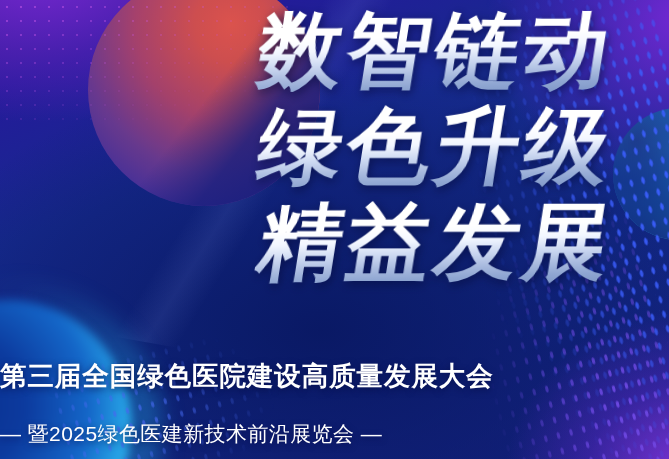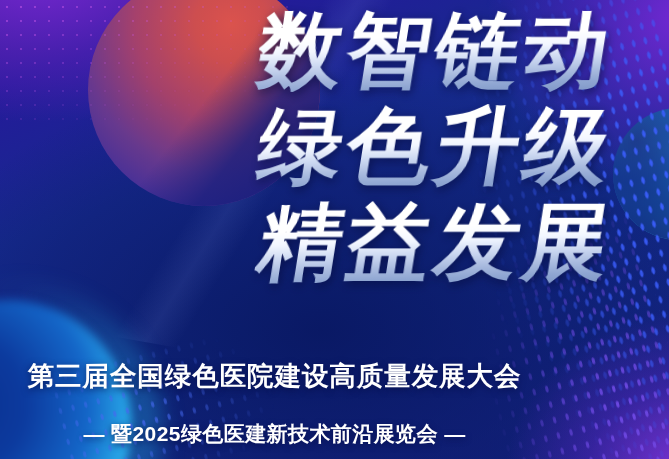--- a/index.html
+++ b/index.html
@@ -204,35 +204,34 @@
   }
   .title-line-1 { top: 8px;   font-size: 84px; }
   .title-line-2 { top: 104px; font-size: 84px; }
   .title-line-3 { top: 200px; font-size: 84px; }
 
   
   .subtitle {
     position: absolute;
     left: 0;
     width: 549px;
-    text-align: center;
     color: #ffffff;
     white-space: nowrap;
   }
   .subtitle-main {
     top: 358px;
     font-size: 26.5px;
     font-weight: 700;
     letter-spacing: 0.035em;
     text-shadow: 0 2px 7px rgba(5,12,70,0.75);
   }
   .subtitle-sub {
     top: 420px;
     font-size: 21px;
-    font-weight: 700;
+    font-weight: 400;
     letter-spacing: 0.02em;
     text-shadow: 0 2px 6px rgba(5,12,70,0.7);
   }
 </style>
 </head>
 <body>
 
 <div id="poster">
 
   <div class="bg-layer bg-base"></div>

